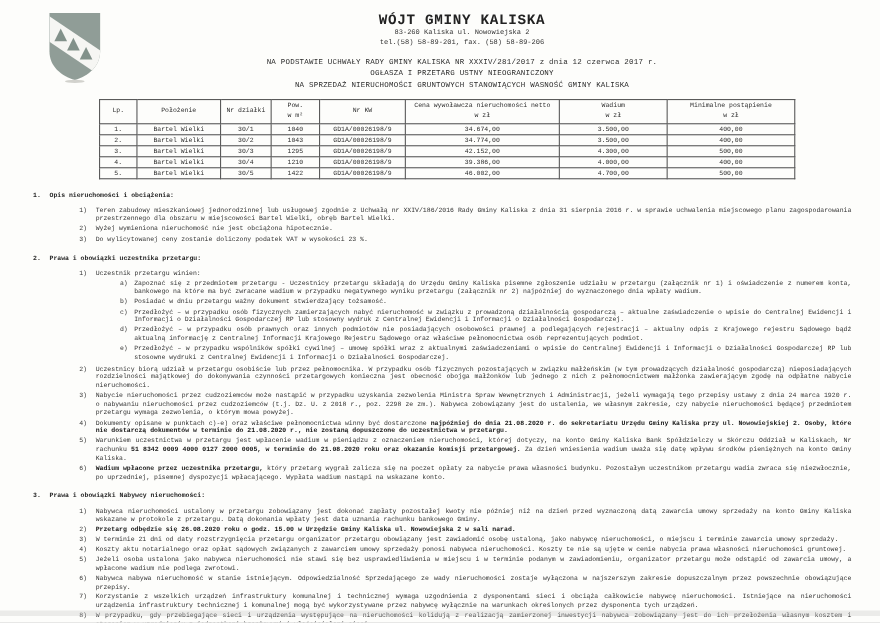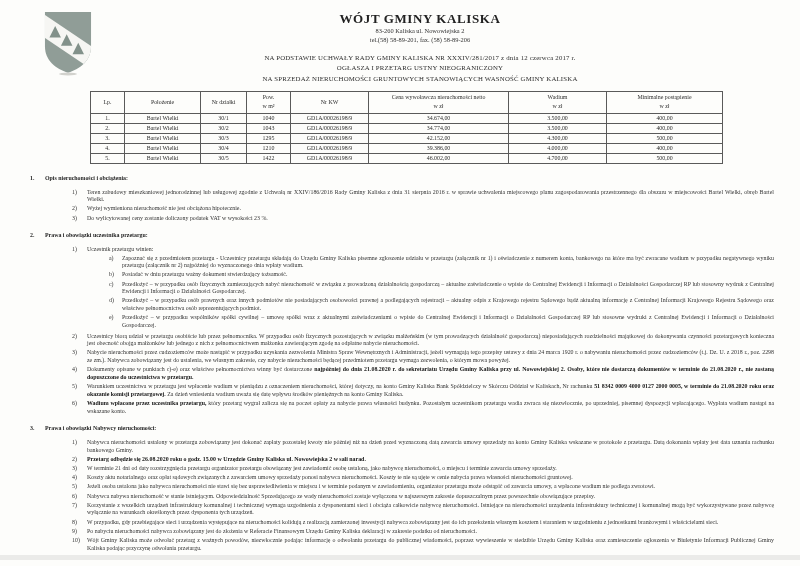--- a/index.html
+++ b/index.html
@@ -1,20 +1,20 @@
 <!DOCTYPE html>
 <html lang="pl"><head>
 <meta charset="utf-8">
 <style>
   html,body{margin:0;padding:0;background:#d8d8d8;}
   .page{
     position:relative;
     width:800px;height:566px;
     background:#fdfdfb;
-    font-family:Liberation Serif, serif;
+    font-family:Liberation Mono, monospace;
     color:#2a2a2a;
     overflow:hidden;
     box-sizing:border-box;
   }
   
   .header{position:relative;padding-top:11px;}
   .crest{position:absolute;left:36px;top:8px;width:64px;height:68px;}
   .header-text{width:680px;margin:0 auto;text-align:center;padding-left:40px;}
   .doc-title{font-size:13px;font-weight:bold;letter-spacing:.6px;color:#222;}
   .addr{font-size:6.4px;line-height:1.35;color:#333;}

